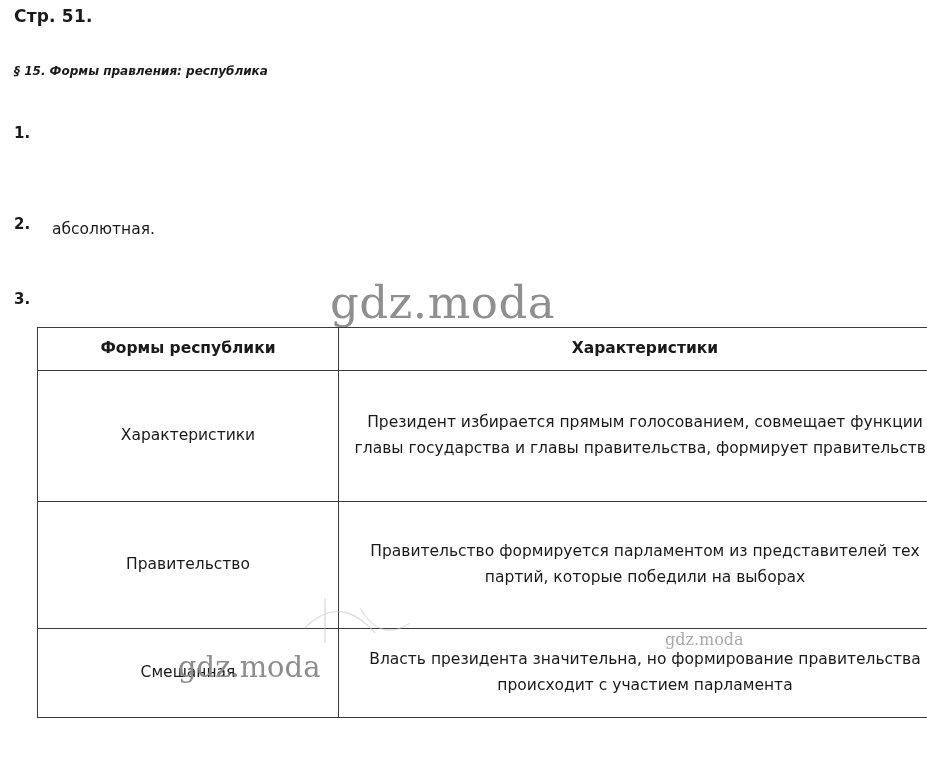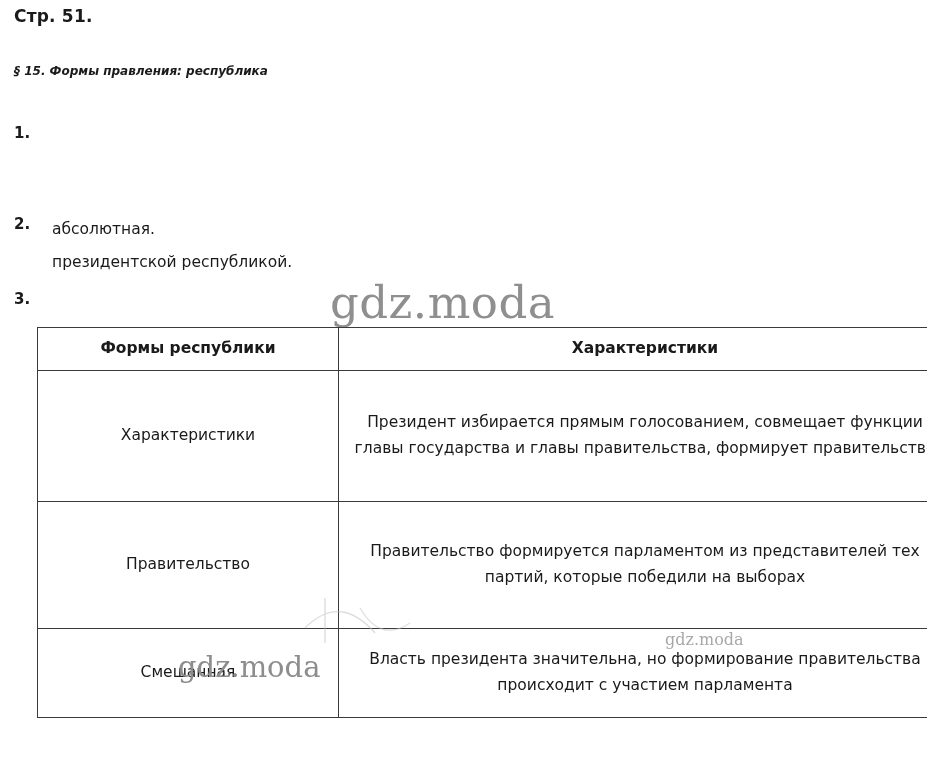--- a/index.html
+++ b/index.html
@@ -129,21 +129,20 @@
 <div class="page">
 
   <div class="page-label">Стр. 51.</div>
 
   <div class="section-title">§ 15. Формы правления: республика</div>
 
   <div class="q-num q1">1.</div>
   <div class="answer a1">абсолютная.</div>
 
   <div class="q-num q2">2.</div>
-  <div class="answer a2">президентской республикой.</div>
 
   <div class="q-num q3">3.</div>
 
   <div class="wm wm-main">
     <span>gdz.moda</span>
   </div>
 
   <table class="forms-table">
     <thead>
       <tr>

